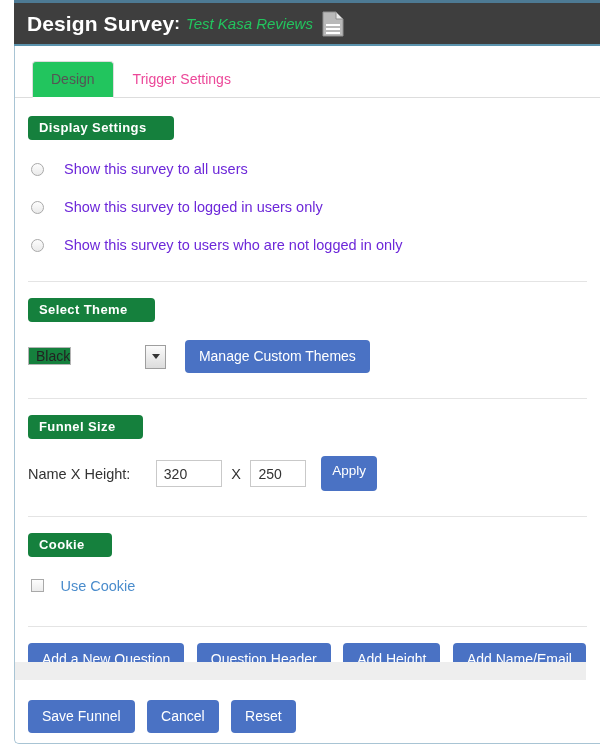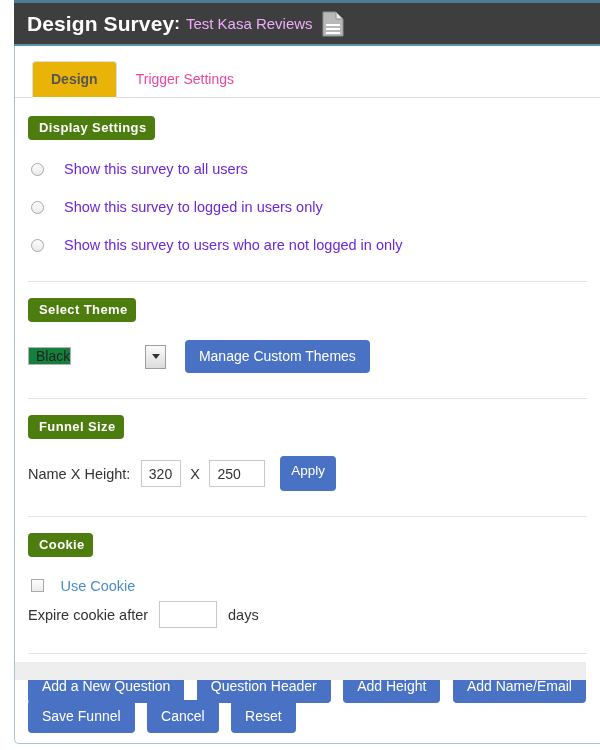--- a/index.html
+++ b/index.html
@@ -54,22 +54,23 @@
     font-size: 21px;
     font-weight: bold;
     letter-spacing: .1px;
   }
   .title-colon {
     color: #ffffff;
     font-size: 17px;
     font-weight: bold;
   }
   .title-sub {
-    color: #f0abfc;
+    color: #22c55e;
     font-size: 15px;
+    font-style: italic;
     margin-left: 6px;
     font-weight: normal;
   }
   .doc-icon {
     margin-left: 9px;
     display: inline-flex;
     align-items: center;
   }
 
   
@@ -88,50 +89,49 @@
   .tab {
     font-size: 14px;
     padding: 8px 18px 9px 18px;
     line-height: 18px;
     box-sizing: border-box;
     cursor: pointer;
     white-space: nowrap;
   }
   .tab.active {
     color: #555555;
-    background: #eab308;
+    background: #22c55e;
     border: 1px solid #dddddd;
     border-bottom: 1px solid #ffffff;
     border-radius: 4px 4px 0 0;
     margin-bottom: -1px;
-    font-weight: bold;
   }
   .tab.inactive {
     color: #ec4899;
     border: 1px solid transparent;
     margin-bottom: -1px;
   }
 
   
   .body {
     position: absolute;
     left: 15px;
     top: 98px;
     width: 585px;
     box-sizing: border-box;
     padding: 0 13px;
   }
 
   .section-label {
     display: inline-block;
-    background: #4d7c0f;
+    background: #15803d;
     color: #ffffff;
     font-size: 13px;
     font-weight: bold;
-    padding: 5px 8px 6px 11px;
+    padding: 5px 27px 6px 11px;
     border-radius: 4px;
     letter-spacing: .4px;
     line-height: 13px;
   }
 
   .hr {
     border: none;
     border-top: 1px solid #e4e4e4;
     margin: 0;
     height: 0;
@@ -335,46 +335,41 @@
     <div style="height:25px"></div>
     <hr class="hr">
 
     
     <div style="height:16px"></div>
     <div class="section-label">Funnel Size</div>
 
     <div style="height:17px"></div>
     <div>
       <span class="inline-label">Name X Height:</span>
-      <input class="text-input" style="width: 40px; margin-left: 6px;" value="320">
+      <input class="text-input" style="width: 66px; margin-left: 21px;" value="320">
       <span class="inline-label" style="margin:0 5px">X</span>
       <input class="text-input" style="width: 56px;" value="250">
       <span style="display:inline-block;width:6px"></span>
       <button class="btn small">Apply</button>
     </div>
 
     <div style="height:25px"></div>
     <hr class="hr">
 
     
     <div style="height:16px"></div>
     <div class="section-label">Cookie</div>
 
     <div style="height:19px"></div>
     <div>
       <span class="checkbox"></span>
       <span class="cookie-link">Use Cookie</span>
     </div>
 
     <div style="height:7px"></div>
-    <div>
-      <span class="inline-label">Expire cookie after</span>
-      <input class="text-input" style="width: 58px; margin-left: 6px;" value="">
-      <span class="inline-label" style="margin-left:7px">days</span>
-    </div>
 
     <div style="height:25px"></div>
     <hr class="hr">
 
     
     <div style="height:16px"></div>
     <div>
       <button class="btn" style="margin-right:8px">Add a New Question</button>
       <button class="btn" style="margin-right:8px">Question Header</button>
       <button class="btn" style="margin-right:8px">Add Height</button>

